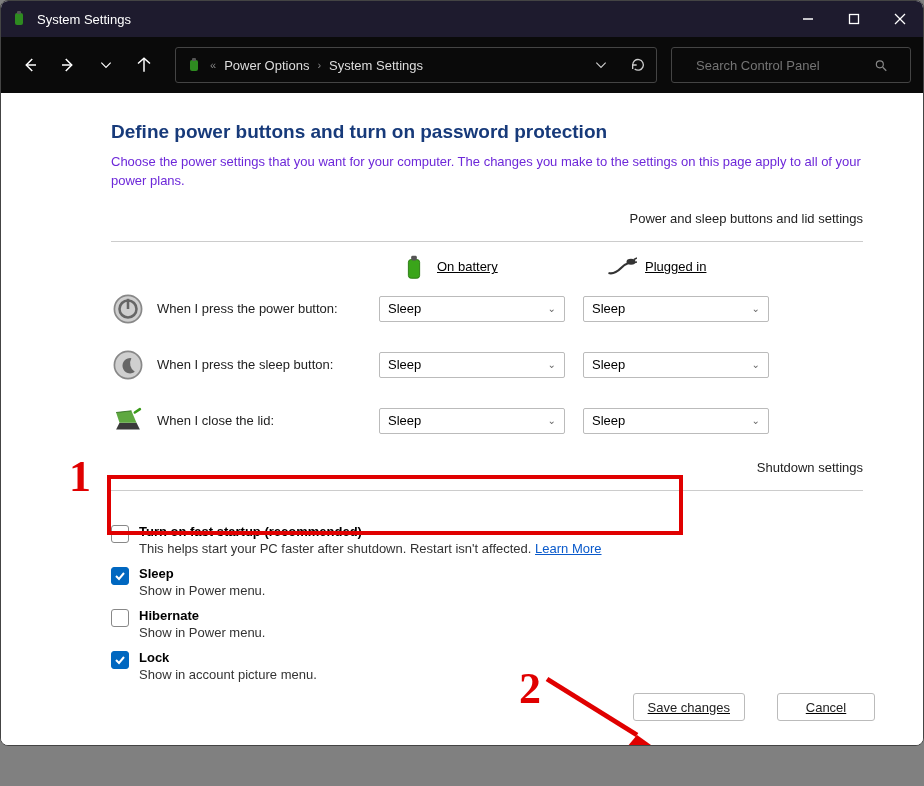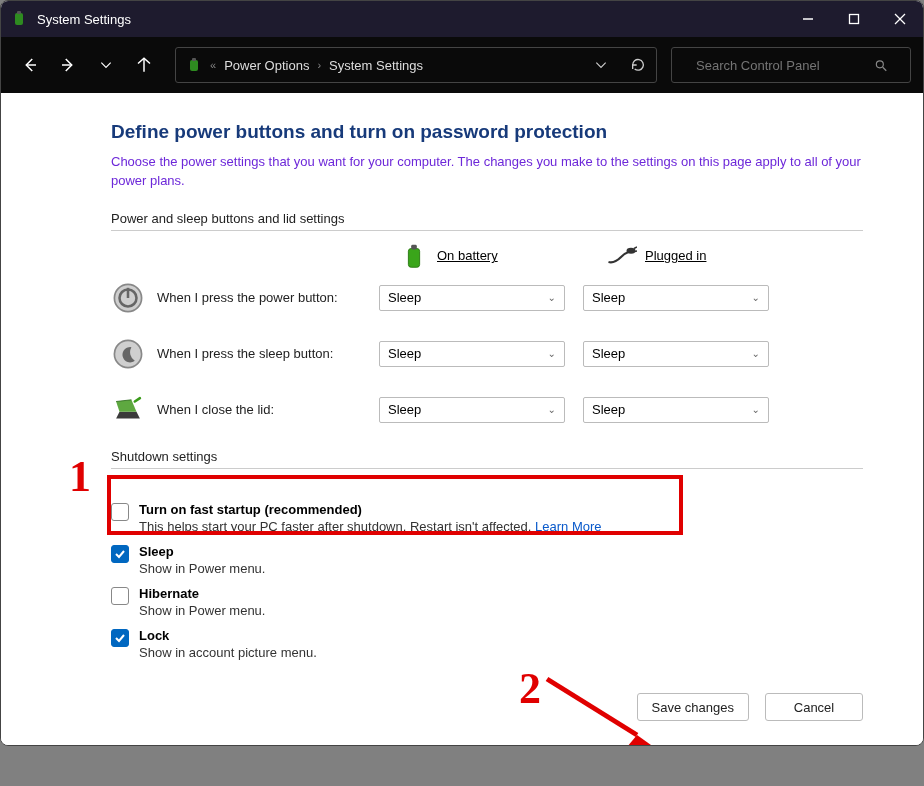--- a/index.html
+++ b/index.html
@@ -104,22 +104,23 @@
   .desc {
     color: #6d28d9;
     font-size: 13px;
     line-height: 1.45;
     margin-bottom: 20px;
   }
   .section-title {
     font-size: 13px;
     color: #222;
     border-bottom: 1px solid #ccc;
-    padding-bottom: 4px;
+    padding-bottom: 15px;
     margin-bottom: 10px;
+    text-align: right;
   }
   .col-headers {
     display: flex;
     padding-left: 288px;
     margin-bottom: 10px;
     gap: 18px;
   }
   .col-head {
     width: 190px;
     display: flex;
@@ -194,23 +195,24 @@
     font-weight: 700;
     font-family: "Times New Roman", serif;
   }
   .arrow {
     position: absolute;
     pointer-events: none;
   }
   .footer {
     position: absolute;
     bottom: 24px;
-    right: 60px;
-    display: flex;
-    gap: 16px;
+    right: 48px;
+    display: flex;
+    gap: 32px;
+    text-decoration: underline;
   }
   .btn {
     min-width: 98px;
     height: 28px;
     border: 1px solid #bbb;
     border-radius: 3px;
     background: #fff;
     display: flex;
     align-items: center;
     justify-content: center;

